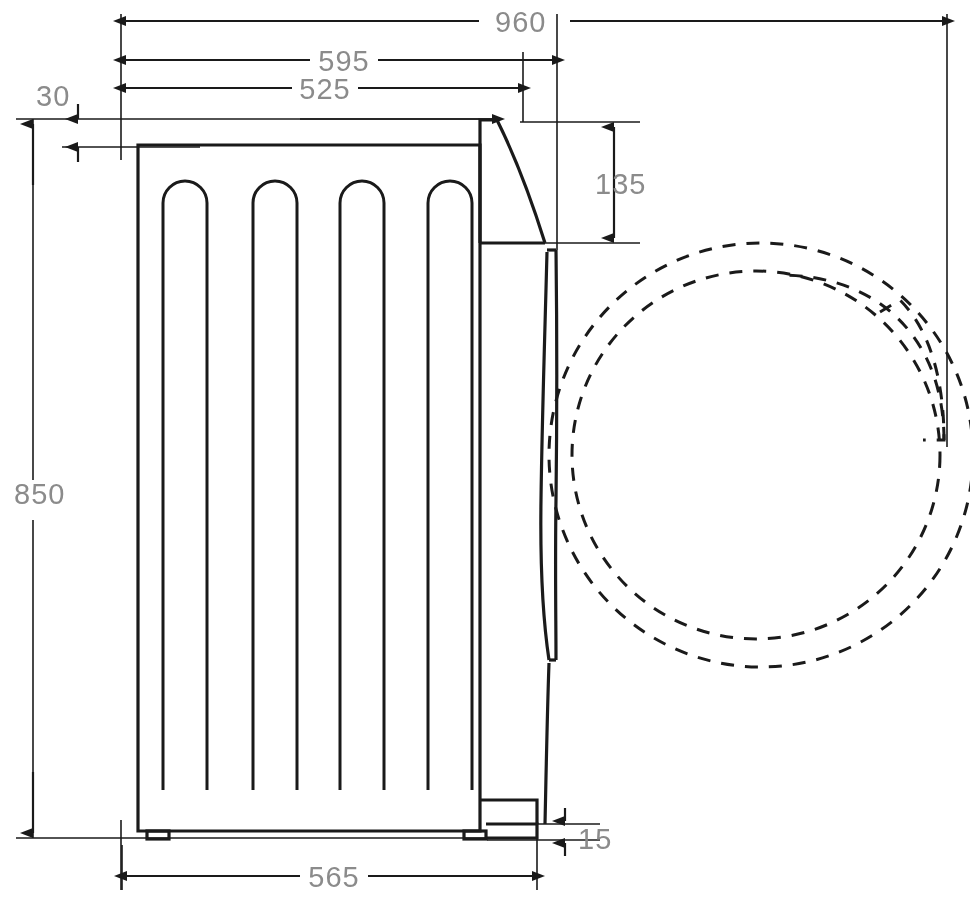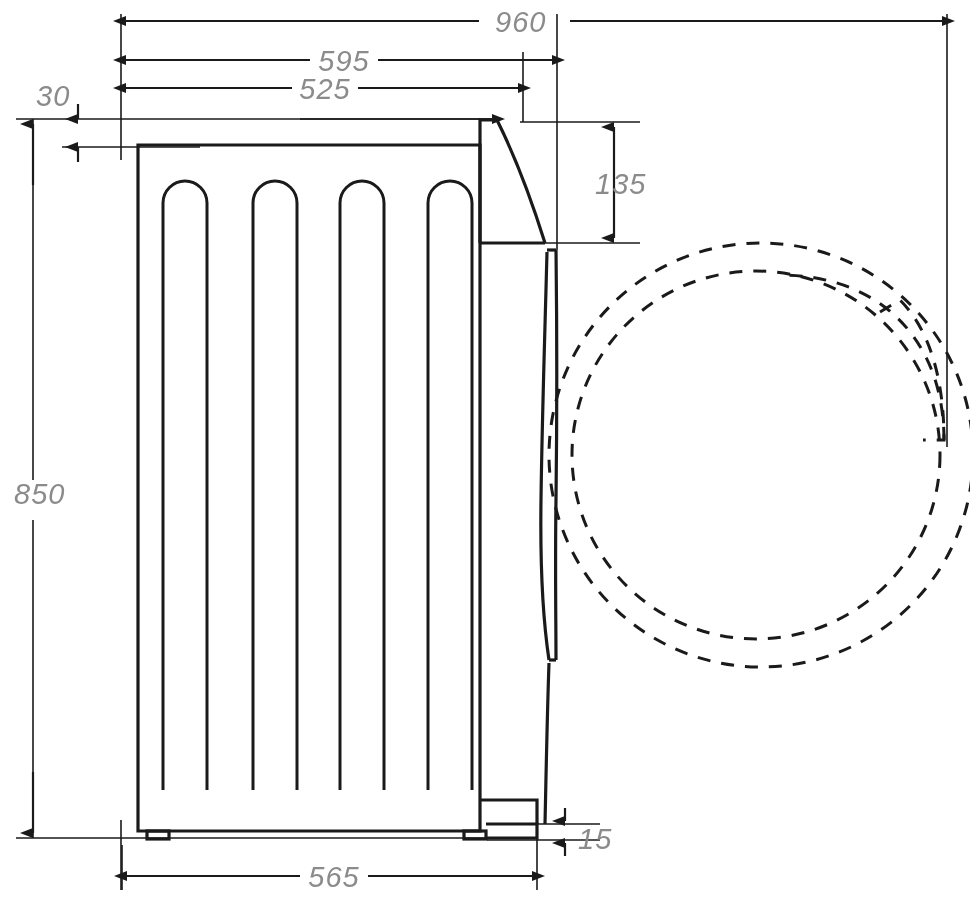--- a/index.html
+++ b/index.html
@@ -14,21 +14,20 @@
     font-family: "Liberation Sans", sans-serif;
     overflow: hidden;
     position: relative;
   }
   #drawing-root {
     position: absolute;
     top: 0;
     left: 0;
     width: 970px;
     height: 904px;
-    font-style: italic;
   }
   svg.drawing {
     display: block;
     width: 970px;
     height: 904px;
   }
   .dim-text {
     font-family: "Liberation Sans", sans-serif;
     font-size: 29px;
     fill: #8b8b8b;

